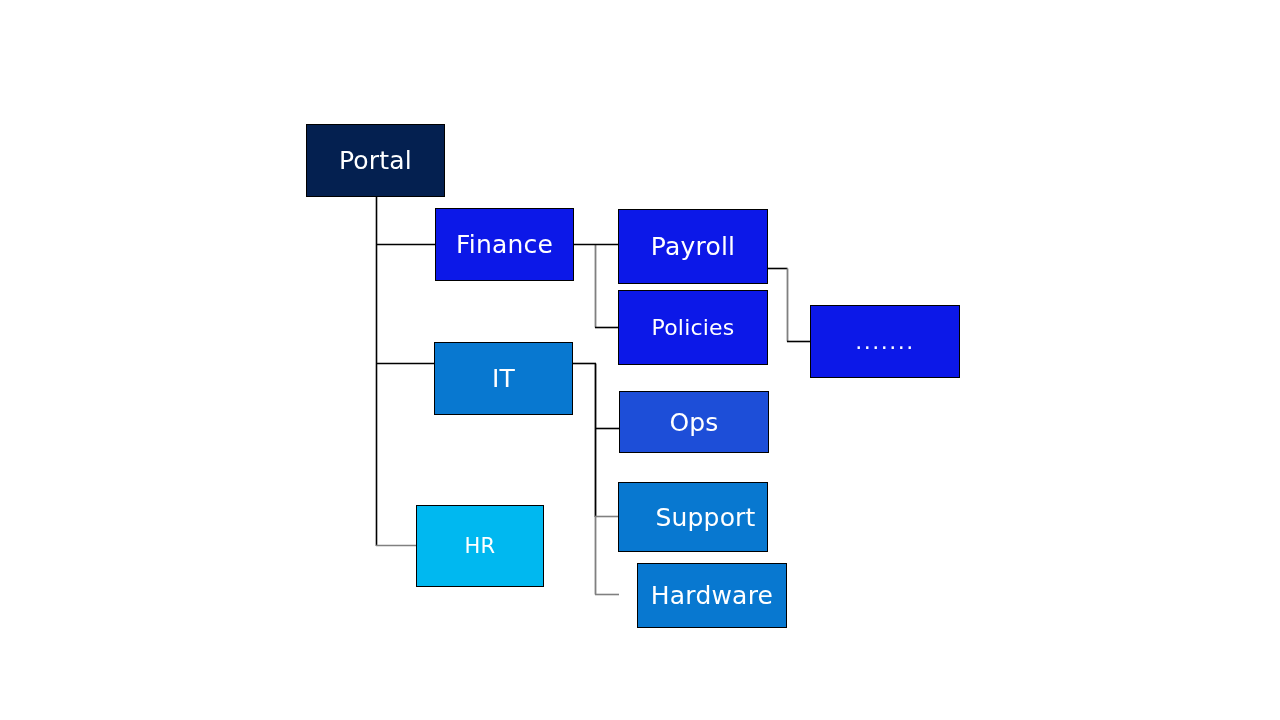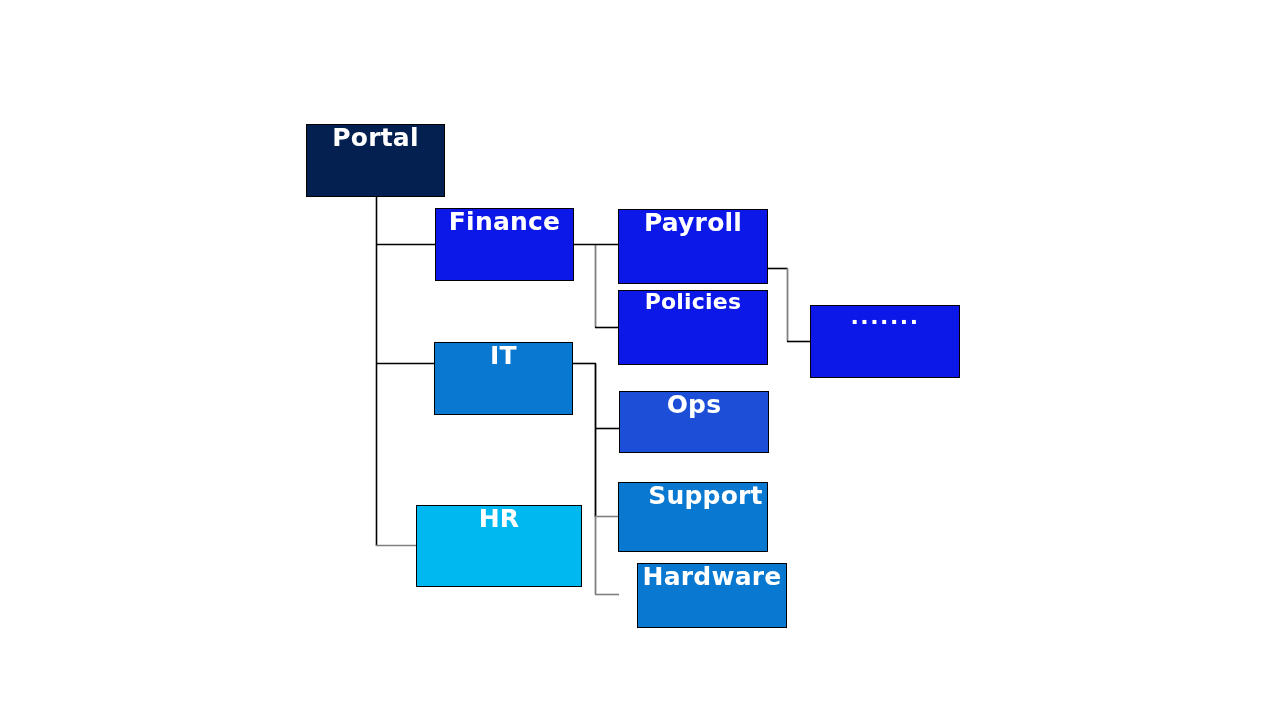--- a/index.html
+++ b/index.html
@@ -25,23 +25,24 @@
     left: 0;
     top: 0;
     width: 1280px;
     height: 720px;
   }
   .node {
     position: absolute;
     box-sizing: border-box;
     border: 1px solid #000000;
     display: flex;
+    align-items: center;
     justify-content: center;
     color: #ffffff;
-    font-weight: 700;
+    font-weight: 400;
     letter-spacing: 0.2px;
     line-height: 1;
     white-space: nowrap;
     user-select: none;
   }
   .node-label {
     display: block;
     text-align: center;
   }
 </style>
@@ -86,21 +87,21 @@
   </div>
 
   <div class="node" style="left:435px; top:208px; width:139px; height:73px; background:#0C18E8; font-size:25px;">
     <span class="node-label">Finance</span>
   </div>
 
   <div class="node" style="left:434px; top:342px; width:139px; height:73px; background:#0878D0; font-size:25px;">
     <span class="node-label">IT</span>
   </div>
 
-  <div class="node" style="left:416px; top:505px; width:166px; height:82px; background:#00B8F0; font-size:25px;">
+  <div class="node" style="left:416px; top:505px; width:128px; height:82px; background:#00B8F0; font-size:21px;">
     <span class="node-label">HR</span>
   </div>
 
   <div class="node" style="left:618px; top:209px; width:150px; height:75px; background:#0C18E8; font-size:25px;">
     <span class="node-label">Payroll</span>
   </div>
 
   <div class="node" style="left:618px; top:290px; width:150px; height:75px; background:#0C18E8; font-size:22px;">
     <span class="node-label">Policies</span>
   </div>

